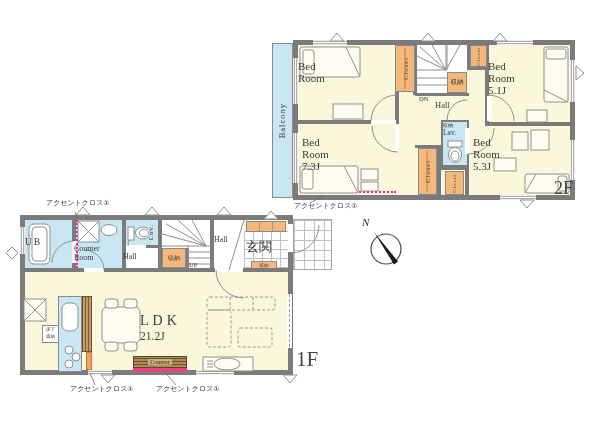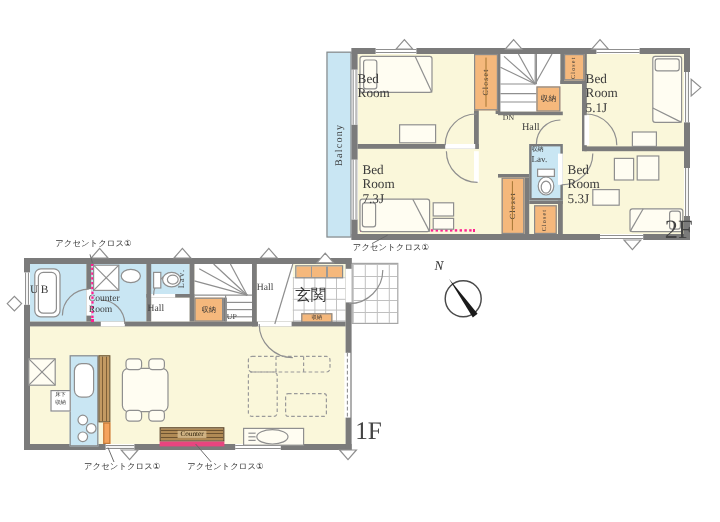--- a/index.html
+++ b/index.html
@@ -364,35 +364,39 @@
   <div class="lbl" style="left:473px;top:137px;width:84px;font-size:11px;">
     <div>Bed</div>
       <div>Room</div>
       <div>5.3J</div>
     </div>
 
   <div class="lbl" style="left:435px;top:101px;width:40px;font-size:8.5px;">Hall</div>
   <div class="lbl" style="left:419px;top:95px;width:22px;font-size:6.5px;">DN</div>
   <div class="lbl jp" style="left:443px;top:123px;width:24px;font-size:5px;">収納</div>
   <div class="lbl" style="left:443px;top:129px;width:24px;font-size:7.5px;">Lav.</div>
-  <div class="lbl" style="left:554px;top:179px;width:40px;font-size:22px;color:#444;text-align:left;">2F</div>
+  <div class="lbl" style="left:554px;top:179px;width:40px;font-size:18px;color:#444;text-align:left;">2F</div>
   <div class="lbl jp" style="left:294px;top:203px;width:70px;font-size:7px;text-align:left;">アクセントクロス①</div>
 
   <div class="lbl" style="left:25px;top:237px;width:47px;font-size:9.5px;letter-spacing:2px;">UB</div>
   <div class="lbl" style="left:74px;top:245px;width:48px;font-size:8px;">
     <div>Counter</div>
       <div>Room</div>
     </div>
   <div class="lbl" style="left:146px;top:222px;width:12px;height:20px;display:flex;align-items:center;justify-content:center;">
     <span class="vtext" style="font-size:7px;color:#3b3b3b;">Lav.</span>
     </div>
   <div class="lbl" style="left:123px;top:253px;width:38px;font-size:8px;">Hall</div>
   <div class="lbl" style="left:189px;top:261px;width:20px;font-size:6.5px;">UP</div>
   <div class="lbl" style="left:214px;top:236px;width:30px;font-size:8px;">Hall</div>
   <div class="lbl jp" style="left:246px;top:240px;width:38px;font-size:13px;">玄関</div>
+  <div class="lbl" style="left:140px;top:313px;width:55px;">
+    <div style="font-size:14px;letter-spacing:4px;">LDK</div>
+    <div style="font-size:11.5px;margin-top:2px;">21.2J</div>
+    </div>
   <div class="lbl" style="left:296px;top:348px;width:40px;font-size:21px;color:#444;text-align:left;">1F</div>
   <div class="lbl jp" style="left:46px;top:200px;width:70px;font-size:7px;text-align:left;">アクセントクロス①</div>
   <div class="lbl jp" style="left:70px;top:386px;width:70px;font-size:7px;text-align:left;">アクセントクロス①</div>
   <div class="lbl jp" style="left:156px;top:386px;width:70px;font-size:7px;text-align:left;">アクセントクロス①</div>
 
   <div class="lbl" style="left:362px;top:217px;width:20px;font-size:11px;font-style:italic;color:#333;">N</div>
 
 </div>
 
 </body></html>

